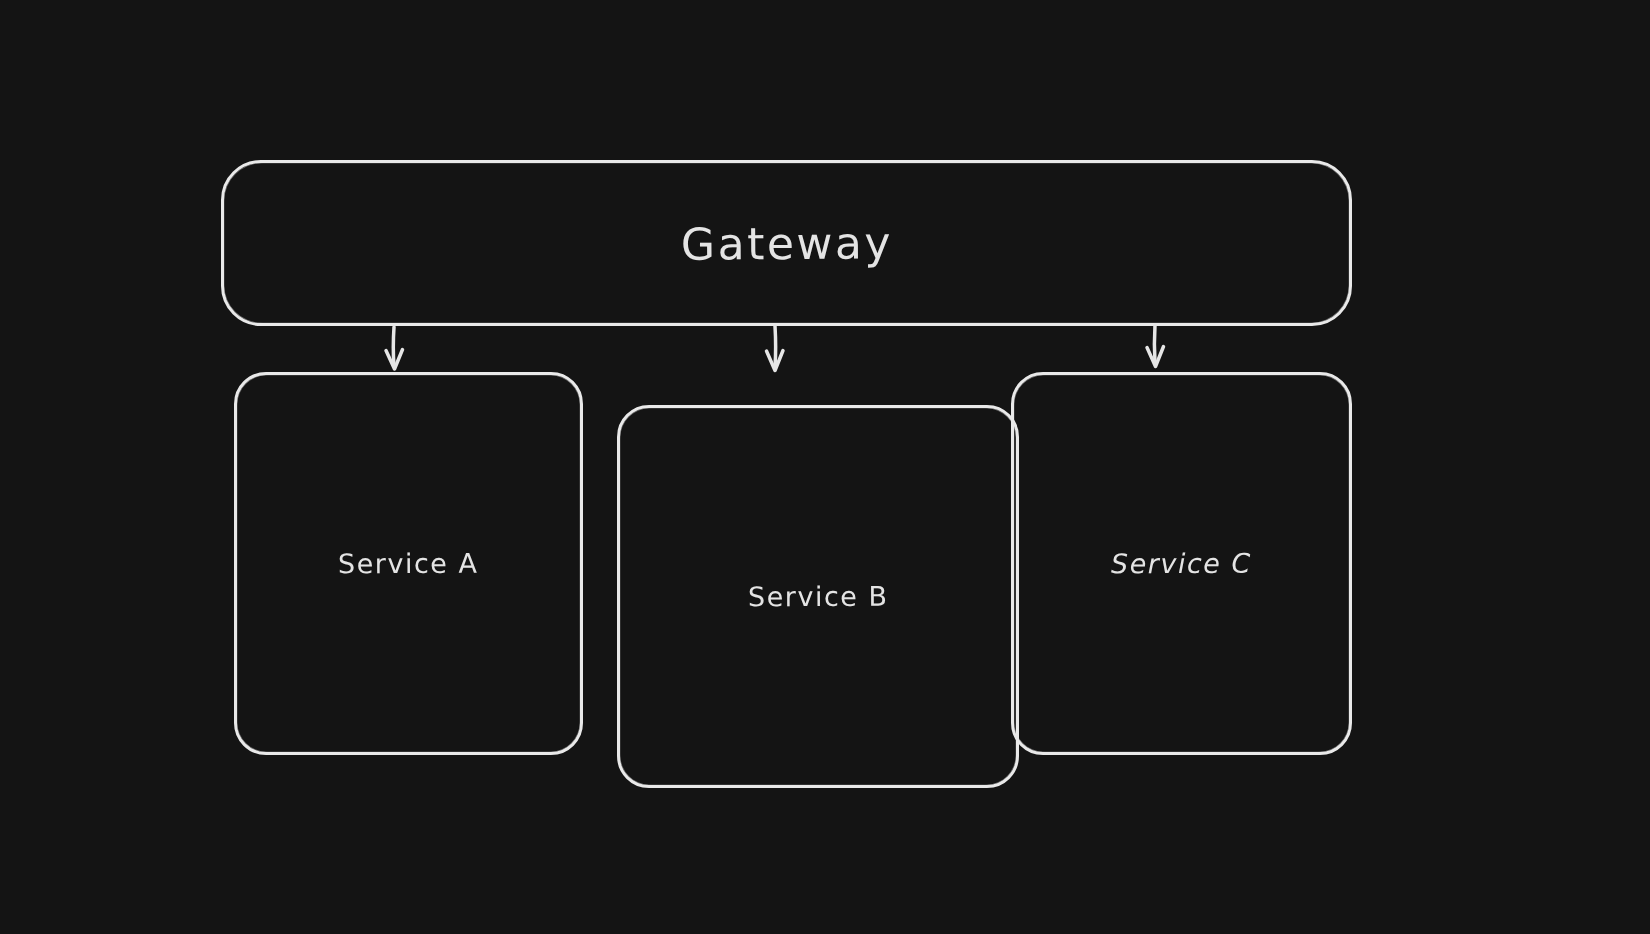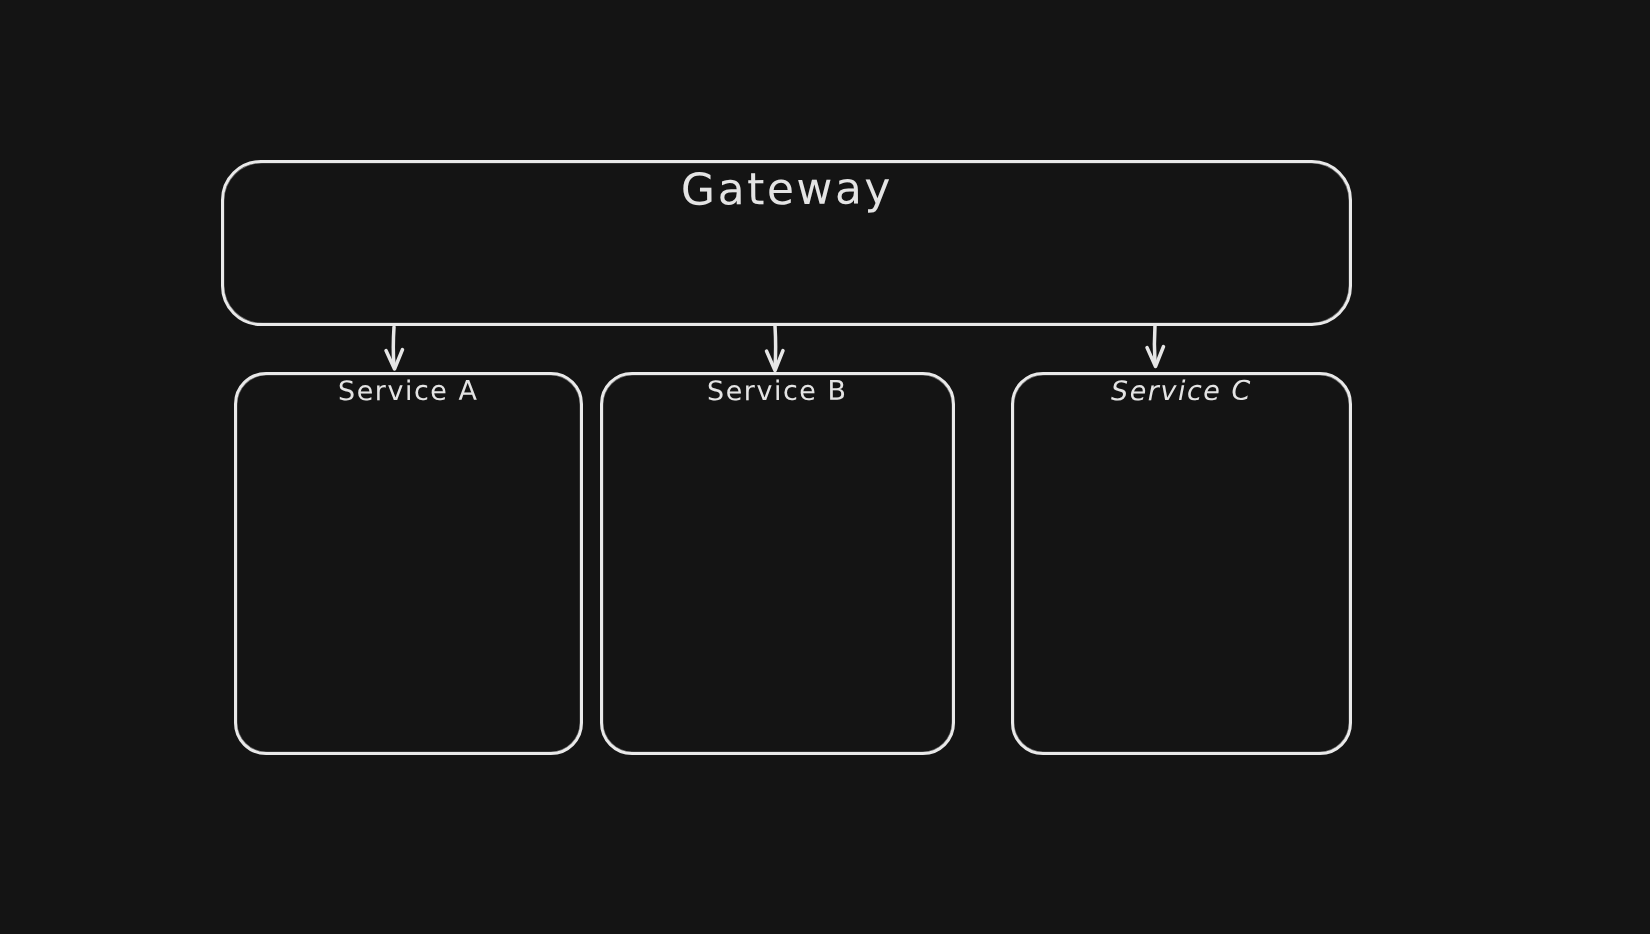--- a/index.html
+++ b/index.html
@@ -13,21 +13,21 @@
     height: 934px;
     background: #141414;
     overflow: hidden;
     font-family: "DejaVu Sans", "Liberation Sans", sans-serif;
   }
   .node {
     position: absolute;
     border: 3.5px solid #e9e9e9;
     background: transparent;
     display: flex;
-    align-items: flex-start;
+    align-items: center;
     justify-content: center;
     box-sizing: border-box;
     box-shadow: inset 0 0 0 0.5px rgba(233,233,233,0.28);
   }
   
   .node::before {
     content: "";
     position: absolute;
     inset: -1px;
     border: 1px solid rgba(233,233,233,0.22);
@@ -45,21 +45,21 @@
     font-size: 44px;
     letter-spacing: 2.5px;
     transform: rotate(-0.4deg);
   }
   .service {
     top: 372px;
     height: 383px;
     border-radius: 32px;
   }
   .node-service-a { left: 234px; width: 349px; }
-  .node-service-b { left: 600px; width: 355px; }
+  .node-service-b { left: 617px; width: 402px; margin-top: 33px; }
   .node-service-c { left: 1011px; width: 341px; font-style: italic; }
   .service .label {
     font-size: 27px;
     letter-spacing: 1.5px;
     transform: rotate(-0.3deg);
   }
   .label {
     color: #e4e4e4;
     white-space: nowrap;
     user-select: none;

